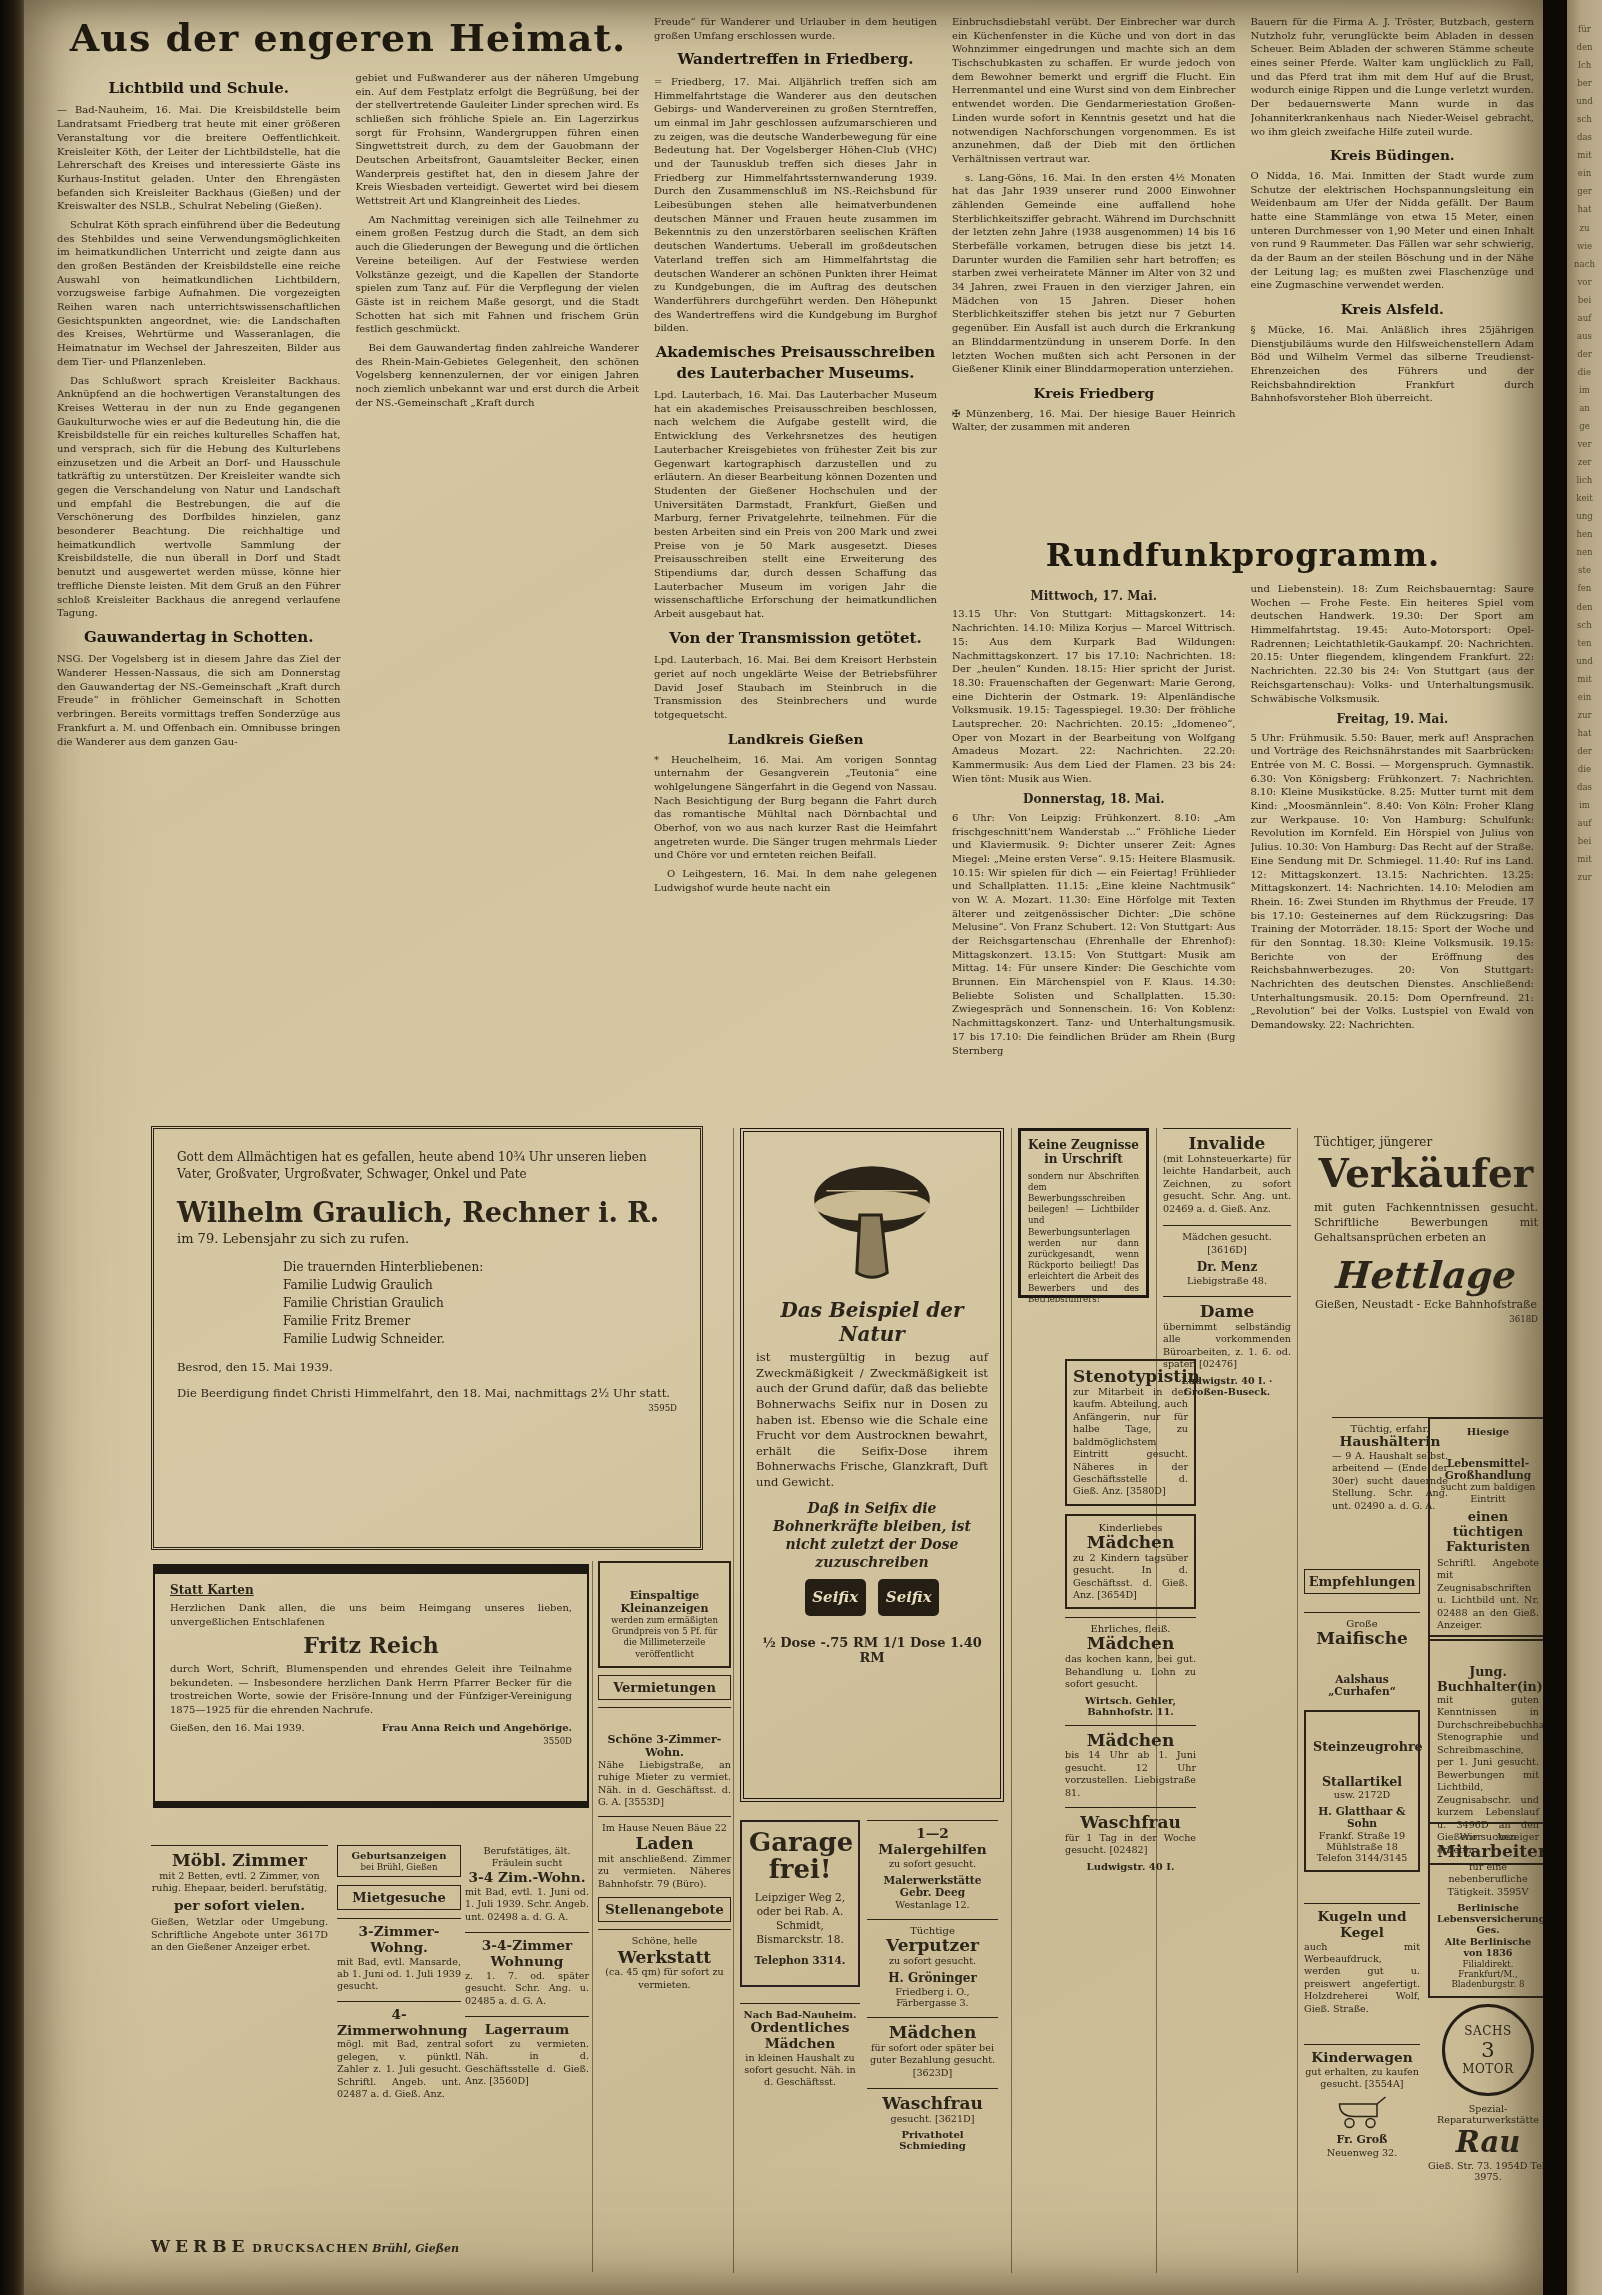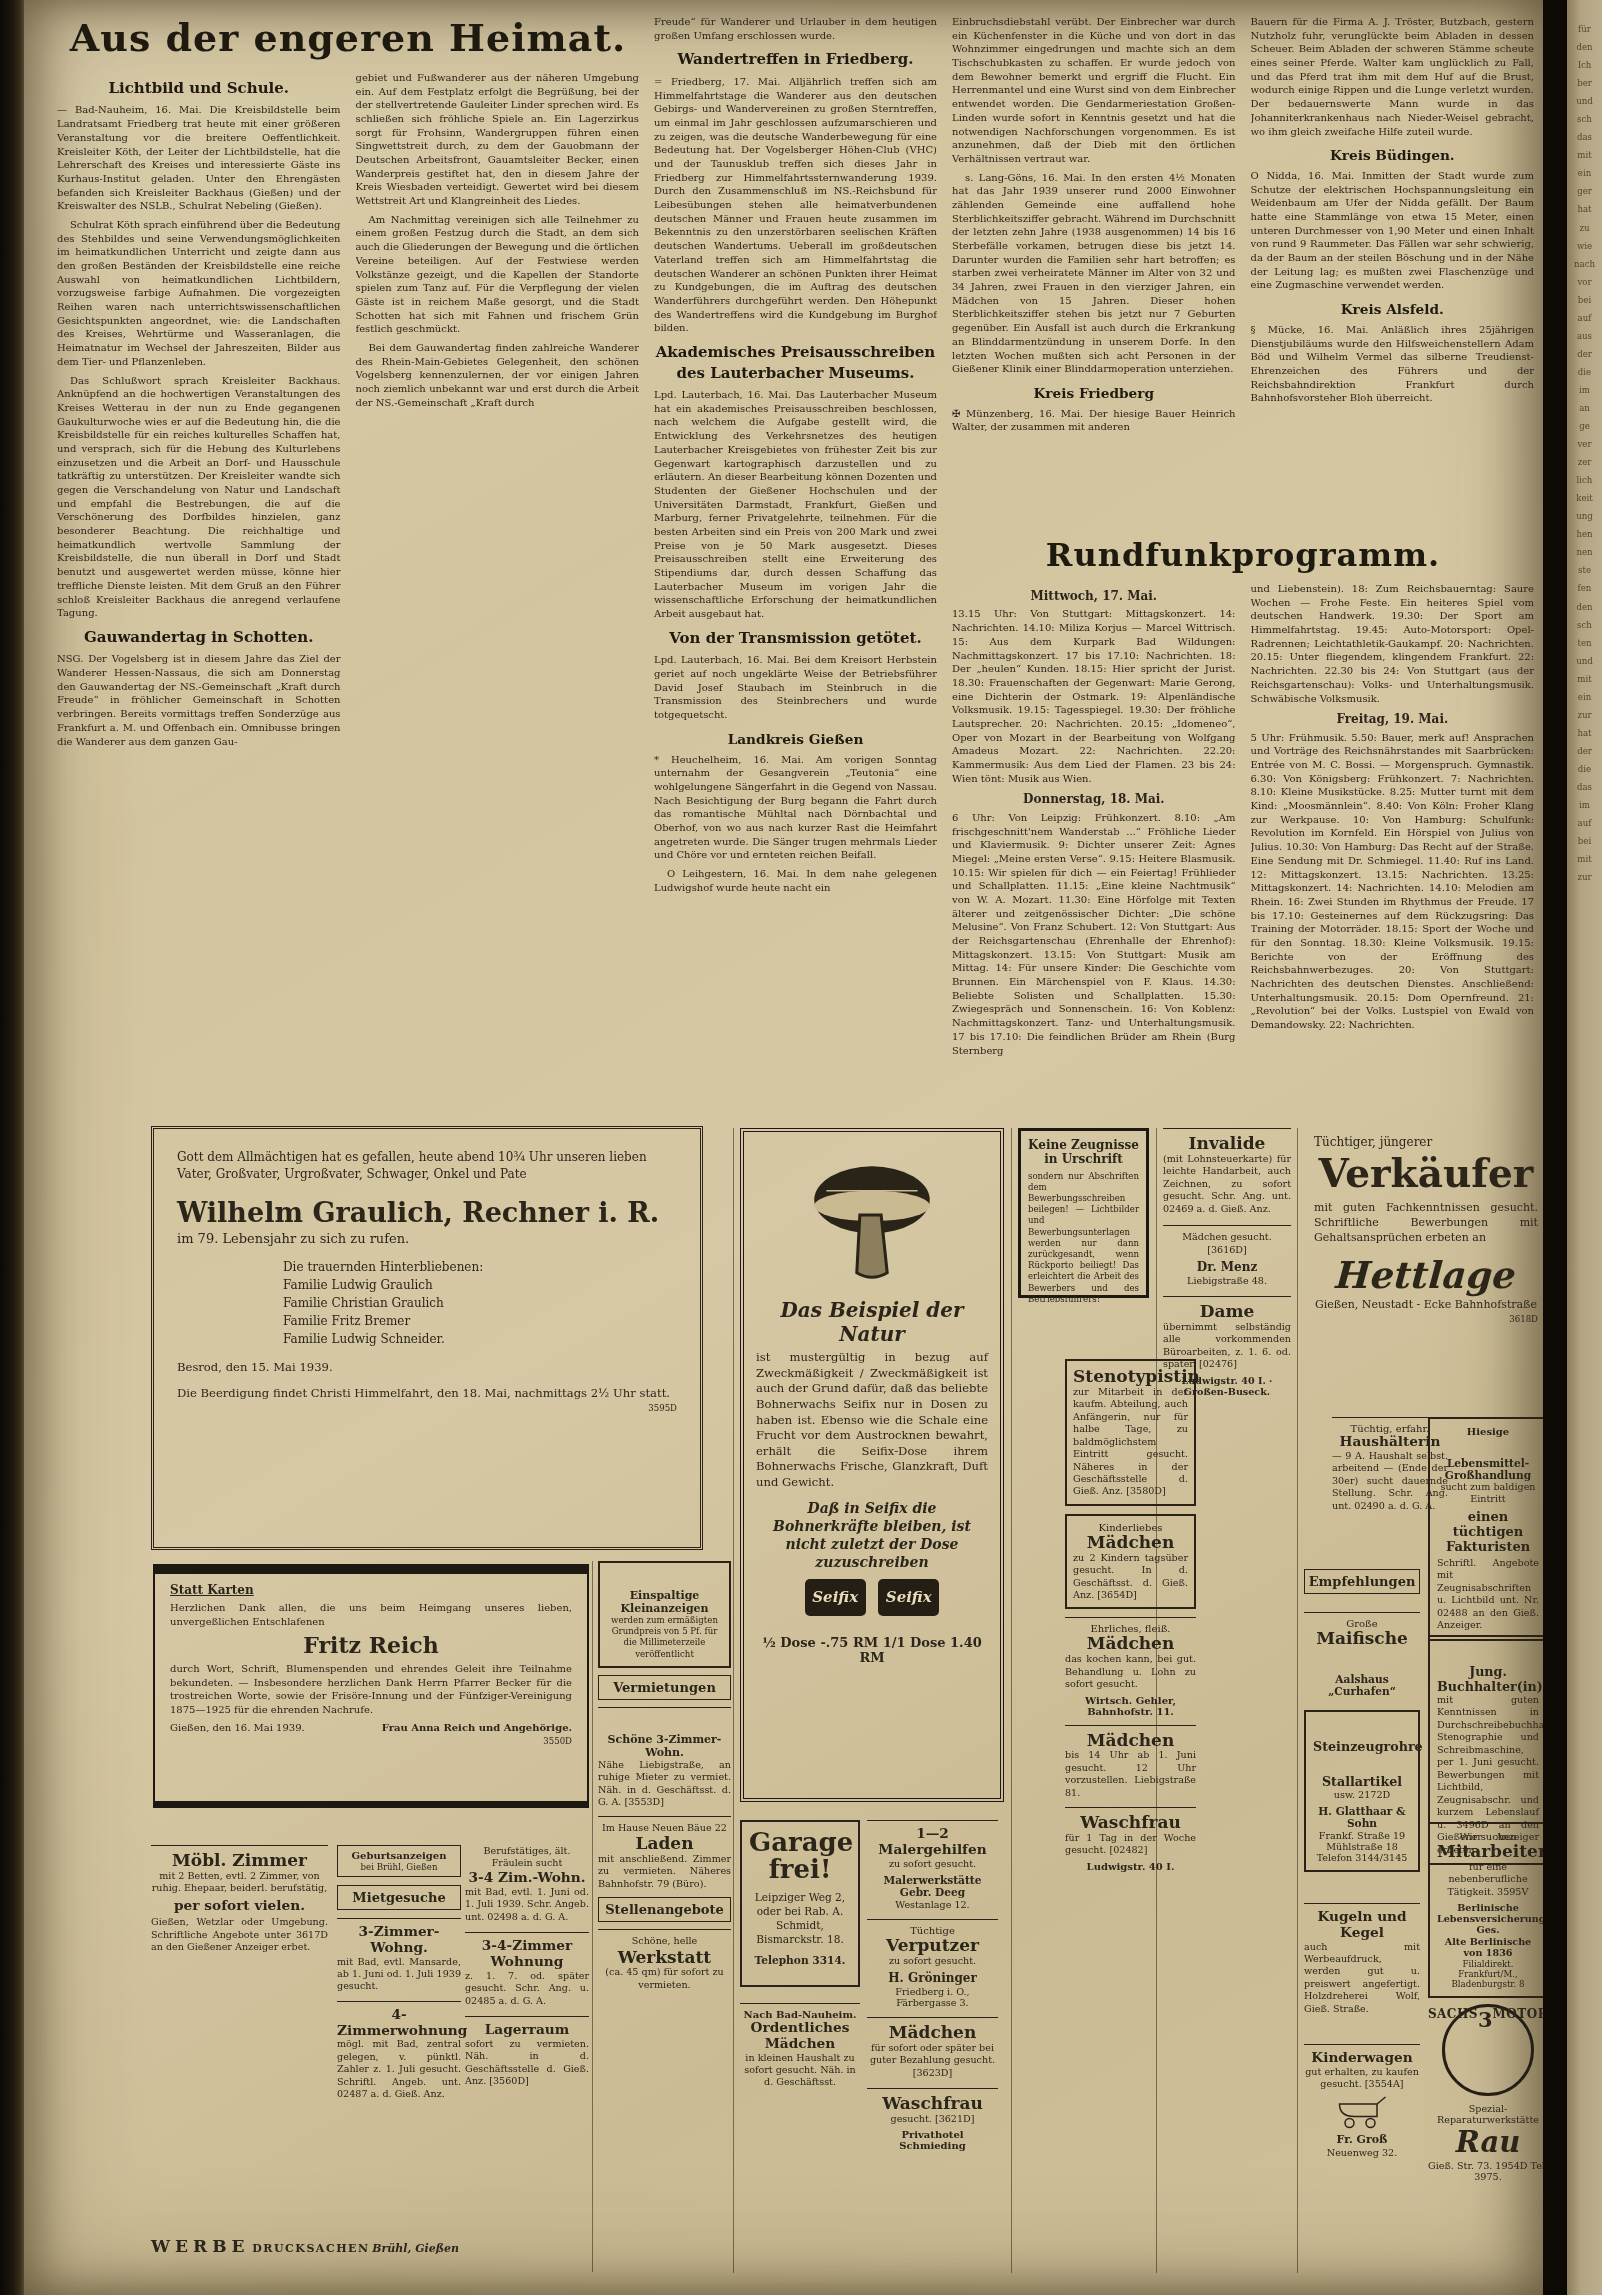--- a/index.html
+++ b/index.html
@@ -76,21 +76,21 @@
   #ad-zeug .zh{font-weight:bold;font-size:12px;text-align:center;line-height:1.2;}
   #ad-zeug .zb{font-size:8.6px;line-height:1.3;text-align:justify;margin-top:4px;}
   .bigword{font-size:17px;font-weight:bold;text-align:center;line-height:1.1;}
   .medword{font-size:13.7px;font-weight:bold;text-align:center;line-height:1.15;}
   
   #ad-werbe{left:127px;top:2236px;width:314px;font-weight:bold;}
   #ad-werbe .w1{font-size:17px;letter-spacing:5px;}
   #ad-werbe .w2{font-size:11px;letter-spacing:1.5px;}
   #ad-werbe .w3{font-size:11px;font-style:italic;}
   
-  .circle-logo{width:86px;height:86px;border:3.5px solid #241e14;border-radius:50%;margin:0 auto;text-align:center;display:flex;justify-content:center;font-weight:bold;}
+  .circle-logo{width:86px;height:86px;border:3.5px solid #241e14;border-radius:50%;margin:0 auto;text-align:center;display:flex;flex-direction:column;justify-content:center;font-weight:normal;}
   .circle-logo .t1{font-size:12px;letter-spacing:0.5px;}
   .circle-logo .t2{font-size:21px;}
   .rau{font-size:29px;font-weight:bold;font-style:italic;text-align:center;}
   .vr{position:absolute;width:1px;background:rgba(45,36,20,.55);}
 </style>
 </head>
 <body>
 
 <div id="binding"></div>
 

